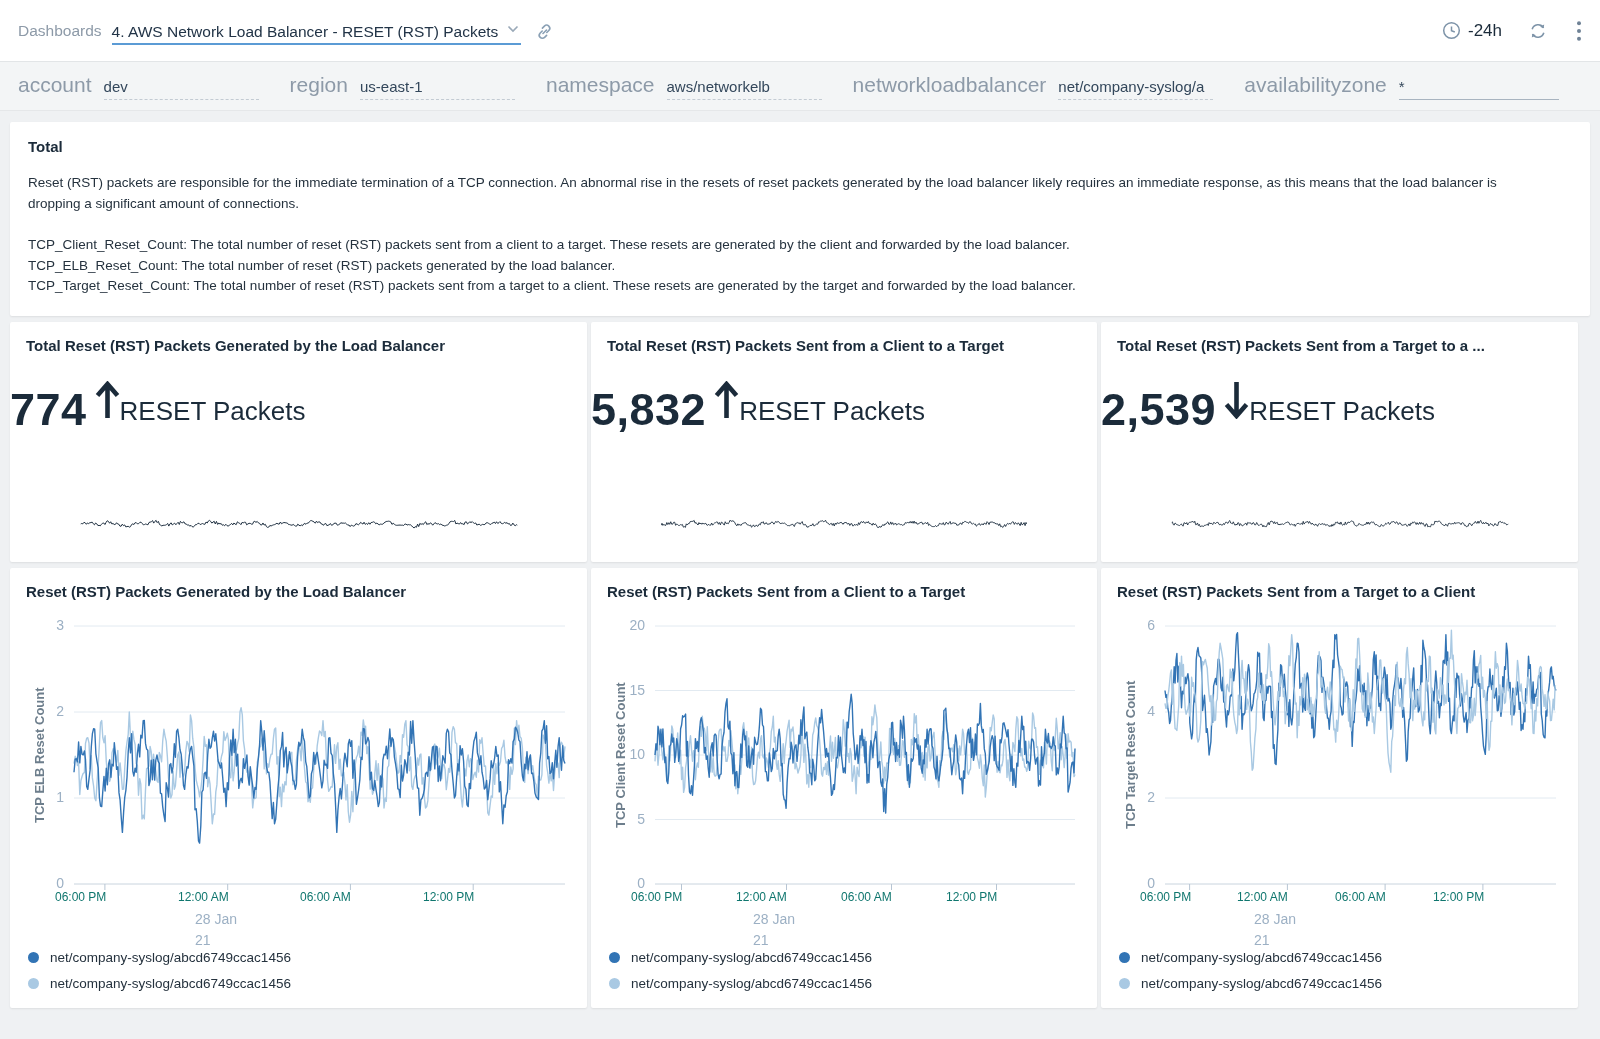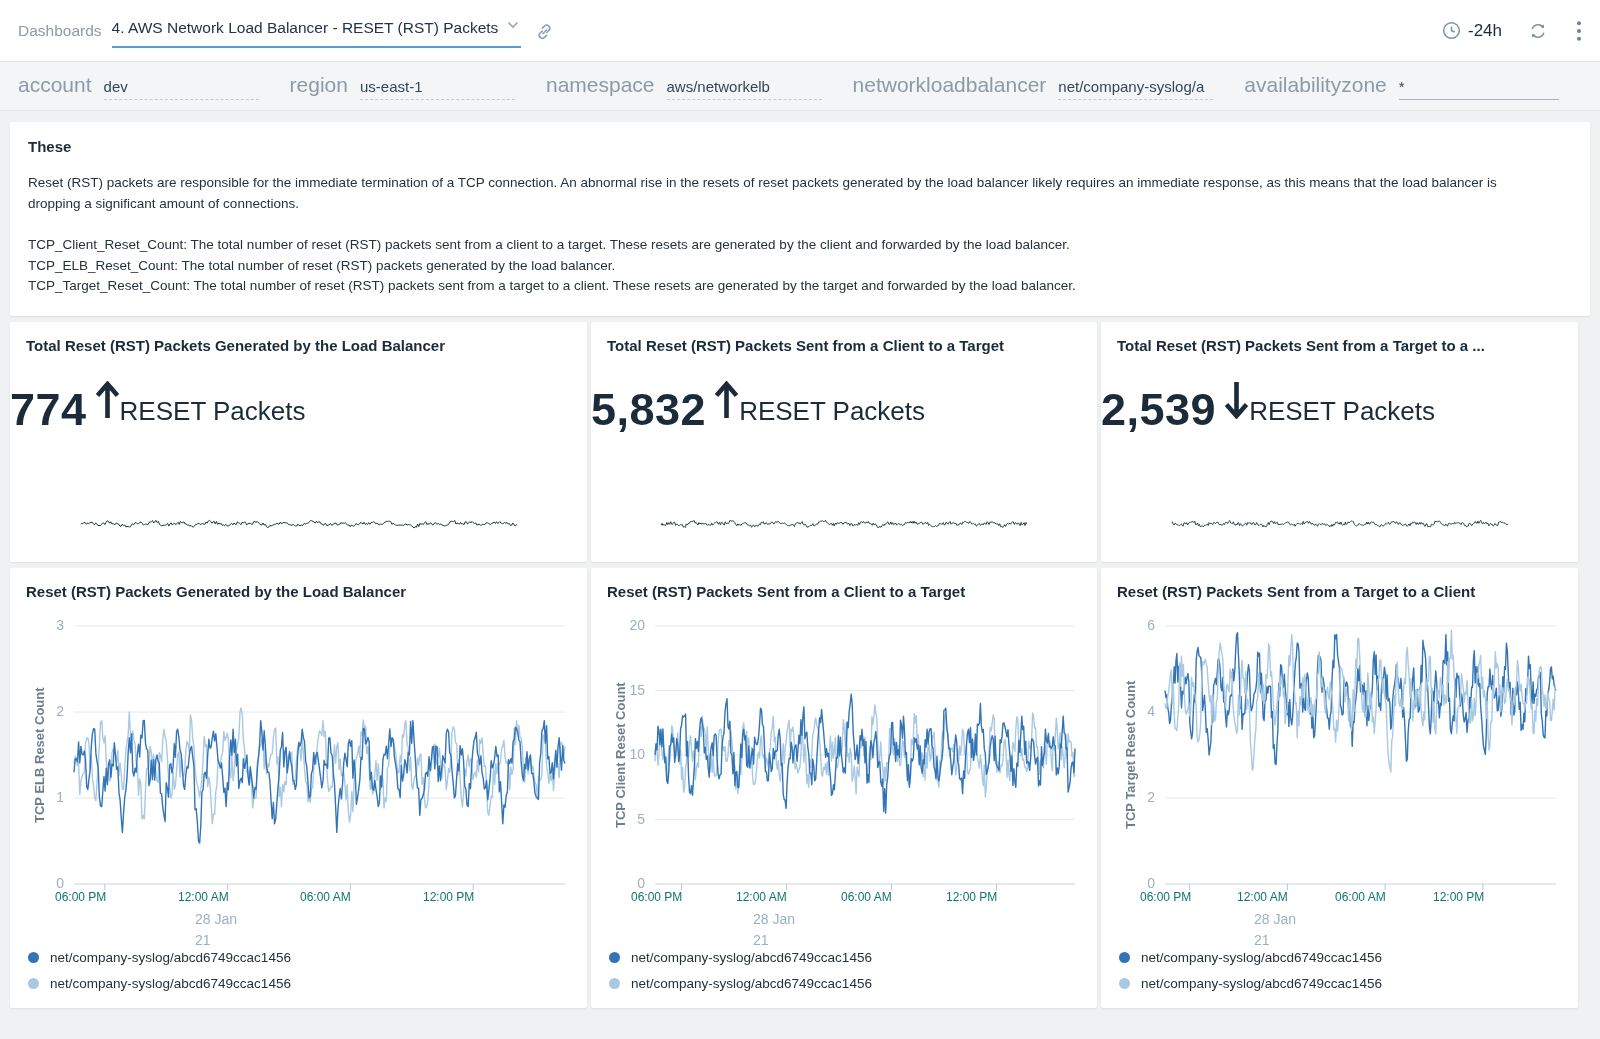--- a/index.html
+++ b/index.html
@@ -1,20 +1,20 @@
 <!DOCTYPE html>
 <html><head>
 <meta charset="utf-8">
 <style>
 *{margin:0;padding:0;box-sizing:border-box}
 html,body{width:1600px;height:1039px}
 body{background:#eff1f3;font-family:"Liberation Sans",sans-serif;color:#22313f;overflow:hidden}
 .topbar{height:62px;background:#fff;border-bottom:1px solid #e2e5e7;display:flex;align-items:center;padding:0 18px}
 .crumb{color:#8d9aa8;font-size:15.5px;margin-right:10px;cursor:pointer}
-.title-wrap{display:flex;align-items:flex-start;border-bottom:2px solid #5b9bd5;padding:6px 2px 9px 0}
+.title-wrap{display:flex;align-items:flex-start;border-bottom:2px solid #5b9bd5;padding:6px 2px 2px 0}
 .dash-title{color:#223447;font-size:15.5px}
 .chev{margin-left:9px;margin-top:2px}
 .link-ic{margin-left:14px;margin-top:2px}
 .topbar-right{margin-left:auto;display:flex;align-items:center}
 .t24{font-size:17px;color:#1b2b3a;font-weight:500;margin-left:7px}
 .refresh-ic{margin-left:26px}
 .kebab-ic{margin-left:28px}
 .filterbar{height:49px;background:#f3f5f6;border-bottom:1px solid #e5e7e9;display:flex;align-items:center;padding:0 18px}
 .fitem{display:flex;align-items:baseline;margin-right:31px}
 .flabel{color:#8d9aa8;font-size:21px;margin-right:12px}
@@ -106,21 +106,21 @@
       <span class="fval">net/company-syslog/a</span>
     </div>
     <div class="fitem">
       <span class="flabel">availabilityzone</span>
       <span class="fval solid">*</span>
     </div>
   </div>
 
 <main>
   <section class="card note">
-    <h3>These</h3>
+    <h3>Total</h3>
     <p>Reset (RST) packets are responsible for the immediate termination of a TCP connection. An abnormal rise in the resets of reset packets generated by the load balancer likely requires an immediate response, as this means that the load balancer is dropping a significant amount of connections.</p>
     <div class="defs" id="notedefs">
         <div>TCP_Client_Reset_Count: The total number of reset (RST) packets sent from a client to a target. These resets are generated by the client and forwarded by the load balancer.</div>
         <div>TCP_ELB_Reset_Count: The total number of reset (RST) packets generated by the load balancer.</div>
         <div>TCP_Target_Reset_Count: The total number of reset (RST) packets sent from a target to a client. These resets are generated by the target and forwarded by the load balancer.</div>
       </div>
   </section>
   <div class="row" id="statrow">
       <section class="card stat c0">
         <div class="ptitle">Total Reset (RST) Packets Generated by the Load Balancer</div>

